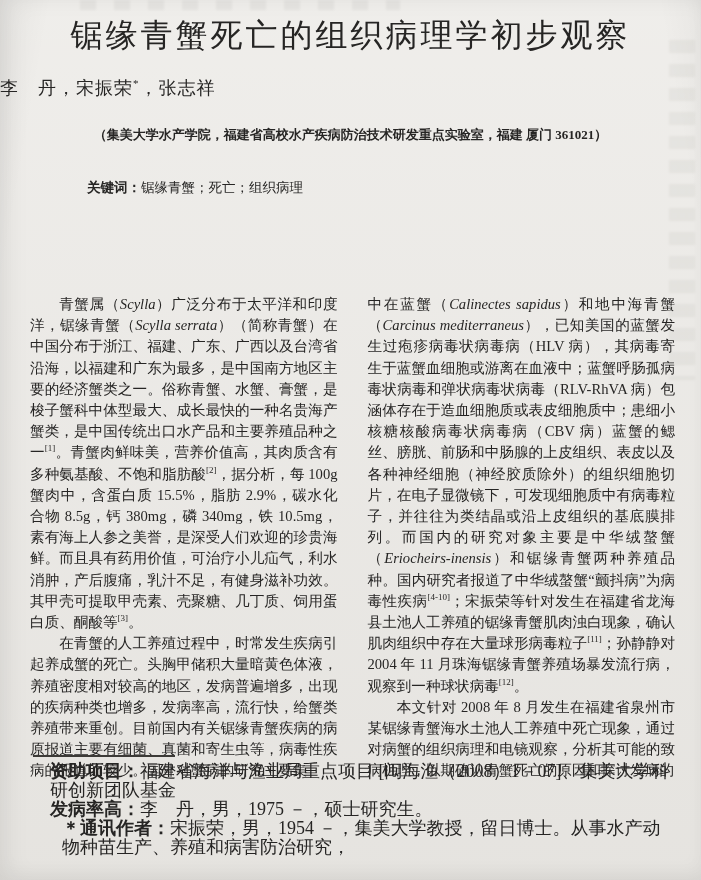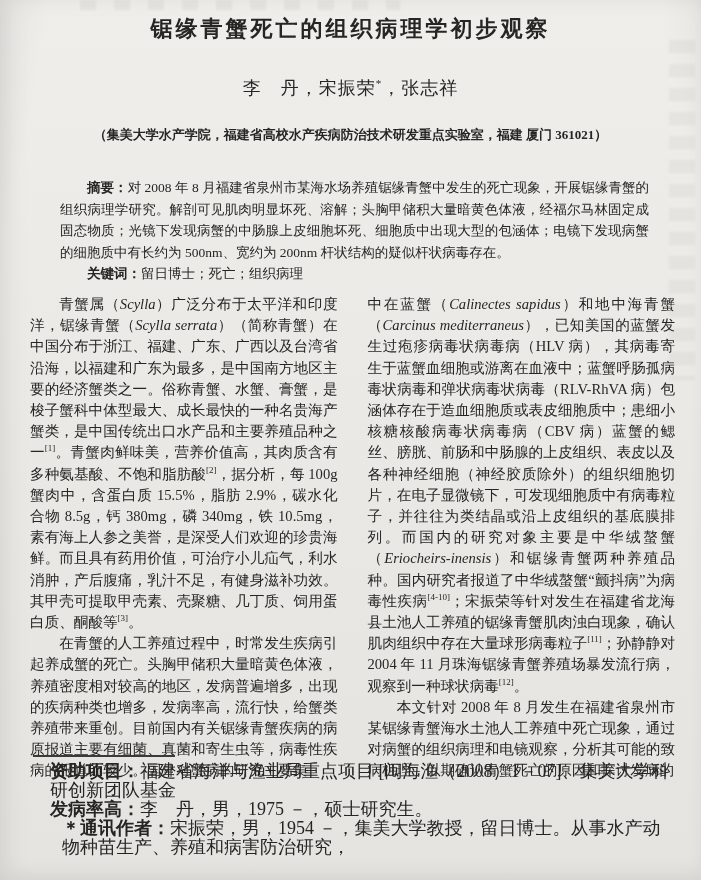--- a/index.html
+++ b/index.html
@@ -31,26 +31,26 @@
       rgba(80,78,74,0.0) 13px 24px);
   }
   .ghost.right { right: 6px; top: 40px; width: 26px; height: 340px; }
   .ghost.top   { left: 80px; top: 0; width: 320px; height: 10px;
     background: repeating-linear-gradient(90deg, rgba(80,78,74,0.06) 0 16px, rgba(80,78,74,0) 16px 34px); }
 
   .title {
     position: absolute; top: 14px; left: 0; width: 100%;
     margin: 0; text-align: center;
     font-family: "Liberation Sans", sans-serif;
-    font-weight: bold; font-size: 22px; letter-spacing: 3px;
+    font-weight: normal; font-size: 32px; letter-spacing: 3px;
   }
 
   .authors {
     position: absolute; top: 76px; left: 0; width: 100%;
-    text-align: center; font-size: 18px; letter-spacing: 1px;
+    text-align: left; font-size: 18px; letter-spacing: 1px;
   }
   .authors sup { font-size: 11px; }
 
   .affiliation {
     position: absolute; top: 126px; left: 0; width: 100%;
     text-align: center; font-size: 13px; font-weight: bold;
   }
 
   .abstract {
     position: absolute; top: 177px; left: 60px; width: 589px;
@@ -91,22 +91,21 @@
   <div class="ghost top"></div>
   <div class="ghost right"></div>
 
   <h1 class="title">锯缘青蟹死亡的组织病理学初步观察</h1>
 
   <div class="authors">李　丹，宋振荣<sup>*</sup>，张志祥</div>
 
   <div class="affiliation">（集美大学水产学院，福建省高校水产疾病防治技术研发重点实验室，福建 厦门 361021）</div>
 
   <div class="abstract">
-    <p><span class="blabel">摘要：</span><span>对 2008 年 8 月福建省泉州市某海水场养殖锯缘青蟹中发生的死亡现象，开展锯缘青蟹的组织病理学研究。解剖可见肌肉明显坏死、溶解；头胸甲储积大量暗黄色体液，经福尔马林固定成固态物质；光镜下发现病蟹的中肠腺上皮细胞坏死、细胞质中出现大型的包涵体；电镜下发现病蟹的细胞质中有长约为 500nm、宽约为 200nm 杆状结构的疑似杆状病毒存在。</span></p>
-    <p><span class="blabel">关键词：</span><span>留日博士；死亡；组织病理</span></p>
+    <p><span class="blabel">关键词：</span><span>锯缘青蟹；死亡；组织病理</span></p>
   </div>
 
   <div class="body-cols">
     <div class="col">
       <p class="indent">青蟹属（<i>Scylla</i>）广泛分布于太平洋和印度洋，锯缘青蟹（<i>Scylla serrata</i>）（简称青蟹）在中国分布于浙江、福建、广东、广西以及台湾省沿海，以福建和广东为最多，是中国南方地区主要的经济蟹类之一。俗称青蟹、水蟹、膏蟹，是梭子蟹科中体型最大、成长最快的一种名贵海产蟹类，是中国传统出口水产品和主要养殖品种之一<sup>[1]</sup>。青蟹肉鲜味美，营养价值高，其肉质含有多种氨基酸、不饱和脂肪酸<sup>[2]</sup>，据分析，每 100g 蟹肉中，含蛋白质 15.5%，脂肪 2.9%，碳水化合物 8.5g，钙 380mg，磷 340mg，铁 10.5mg，素有海上人参之美誉，是深受人们欢迎的珍贵海鲜。而且具有药用价值，可治疗小儿疝气，利水消肿，产后腹痛，乳汁不足，有健身滋补功效。其甲壳可提取甲壳素、壳聚糖、几丁质、饲用蛋白质、酮酸等<sup>[3]</sup>。</p>
       <p class="indent">在青蟹的人工养殖过程中，时常发生疾病引起养成蟹的死亡。头胸甲储积大量暗黄色体液，养殖密度相对较高的地区，发病普遍增多，出现的疾病种类也增多，发病率高，流行快，给蟹类养殖带来重创。目前国内有关锯缘青蟹疾病的病原报道主要有细菌、真菌和寄生虫等，病毒性疾病的报道比较少。国外对蟹病的研究主要集</p>
     </div>
     <div class="col">
       <p>中在蓝蟹（<i>Calinectes sapidus</i>）和地中海青蟹（<i>Carcinus mediterraneus</i>），已知美国的蓝蟹发生过疱疹病毒状病毒病（HLV 病），其病毒寄生于蓝蟹血细胞或游离在血液中；蓝蟹呼肠孤病毒状病毒和弹状病毒状病毒（RLV-RhVA 病）包涵体存在于造血细胞质或表皮细胞质中；患细小核糖核酸病毒状病毒病（CBV 病）蓝蟹的鳃丝、膀胱、前肠和中肠腺的上皮组织、表皮以及各种神经细胞（神经胶质除外）的组织细胞切片，在电子显微镜下，可发现细胞质中有病毒粒子，并往往为类结晶或沿上皮组织的基底膜排列。而国内的研究对象主要是中华绒螯蟹（<i>Eriocheirs-inensis</i>）和锯缘青蟹两种养殖品种。国内研究者报道了中华绒螯蟹“颤抖病”为病毒性疾病<sup>[4-10]</sup>；宋振荣等针对发生在福建省龙海县土池人工养殖的锯缘青蟹肌肉浊白现象，确认肌肉组织中存在大量球形病毒粒子<sup>[11]</sup>；孙静静对 2004 年 11 月珠海锯缘青蟹养殖场暴发流行病，观察到一种球状病毒<sup>[12]</sup>。</p>
       <p class="indent">本文针对 2008 年 8 月发生在福建省泉州市某锯缘青蟹海水土池人工养殖中死亡现象，通过对病蟹的组织病理和电镜观察，分析其可能的致病机理，以期确认青蟹死亡的原因和探讨发病的</p>

